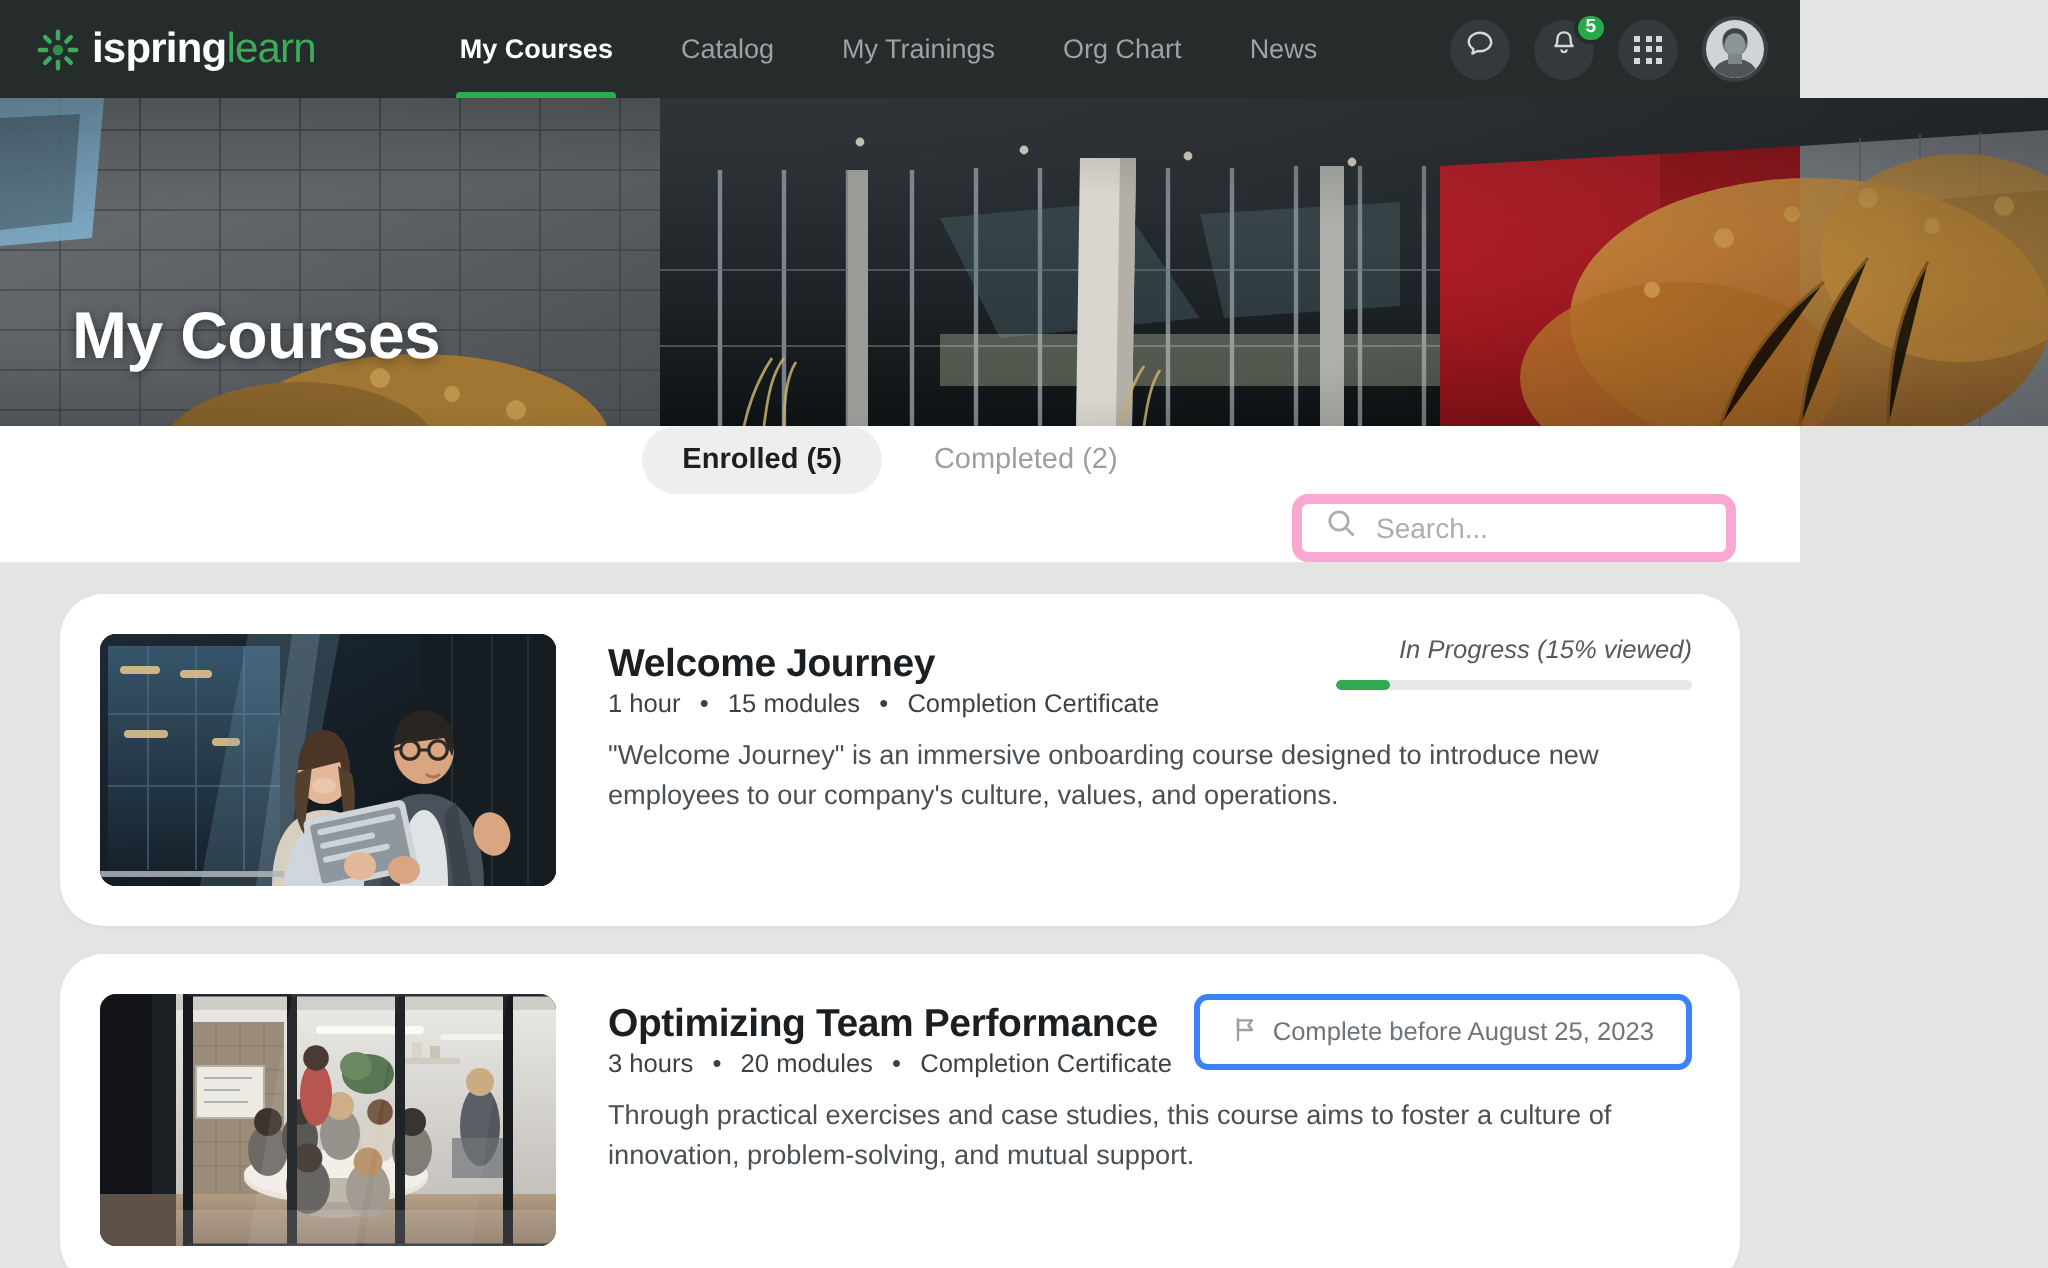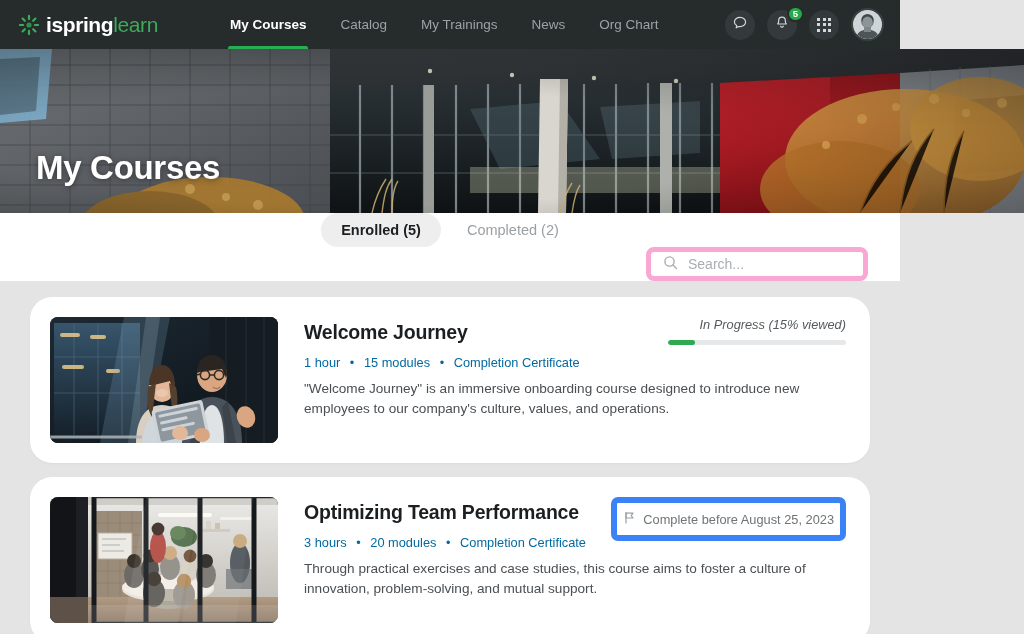--- a/index.html
+++ b/index.html
@@ -94,33 +94,33 @@
     background: #ffffff; border-radius: 22px; margin-bottom: 14px;
     padding: 20px 22px 20px 20px; display: flex; position: relative;
     box-shadow: 0 1px 2px rgba(0,0,0,.04);
   }
   .thumb {
     width: 228px; height: 126px; border-radius: 8px; overflow: hidden;
     flex: 0 0 228px; position: relative; background: #222;
   }
   .cbody { flex: 1 1 auto; padding-left: 26px; padding-top: 4px; min-width: 0; }
   .ctitle { font-size: 19.5px; font-weight: 700; color: #1c1f22; letter-spacing: -0.2px; }
-  .cmeta { font-size: 12.8px; color: #0369a1; margin-top: 11px; }
+  .cmeta { font-size: 12.8px; color: #404040; }
   .cmeta .dot { margin: 0 6px; }
   .cdesc { font-size: 13.6px; color: #4a4f53; line-height: 1.45; margin-top: 9px; max-width: 520px; }
 
   .cright { position: absolute; right: 24px; top: 20px; }
   .progwrap { width: 178px; text-align: right; }
   .progtext { font-size: 12.8px; color: #555a5e; margin-bottom: 8px; white-space: nowrap; font-style: italic; }
   .progtrack { width: 100%; height: 5px; border-radius: 3px; background: #e6e8ea; overflow: hidden; }
   .progfill { height: 100%; border-radius: 3px; background: #2faa52; }
   .duepill {
-    display: inline-flex; align-items: flex-end; gap: 7px;
-    border: 6px solid #3b82f6; border-radius: 7px;
-    padding: 8px 6px; font-size: 12.8px; color: #6f7478; background: #fff;
+    display: inline-flex; align-items: flex-start; gap: 7px;
+    border: 3px solid #3b82f6; border-radius: 7px;
+    padding: 8px 16px; font-size: 12.8px; color: #6f7478; background: #fff;
     white-space: nowrap;
   }
 </style>
 </head>
 <body>
 
 <div class="page">
 
   <div class="topnav">
 
@@ -144,22 +144,22 @@
       </span>
       <span class="logo-text">
         <span class="logo-ispring">ispring</span><span class="logo-learn">learn</span>
       </span>
     </div>
 
     <div class="navlinks">
       <div class="navlink active">My Courses</div>
       <div class="navlink">Catalog</div>
       <div class="navlink">My Trainings</div>
+      <div class="navlink">Org Chart</div>
       <div class="navlink">News</div>
-      <div class="navlink">Org Chart</div>
     </div>
 
     <div class="nav-right">
       <div class="circ-btn">
         <span>
           <svg width="16" height="16" viewBox="0 0 16 16" fill="none">
             <path d="M8 2.4c-3.1 0-5.6 2-5.6 4.5 0 1.5.9 2.8 2.3 3.6l-.5 2.3 2.5-1.3c.4.1.9.1 1.3.1 3.1 0 5.6-2 5.6-4.5S11.1 2.4 8 2.4z" stroke="#d4d8d9" stroke-width="1.2" stroke-linejoin="round"></path>
           </svg>
         </span>
       </div>

